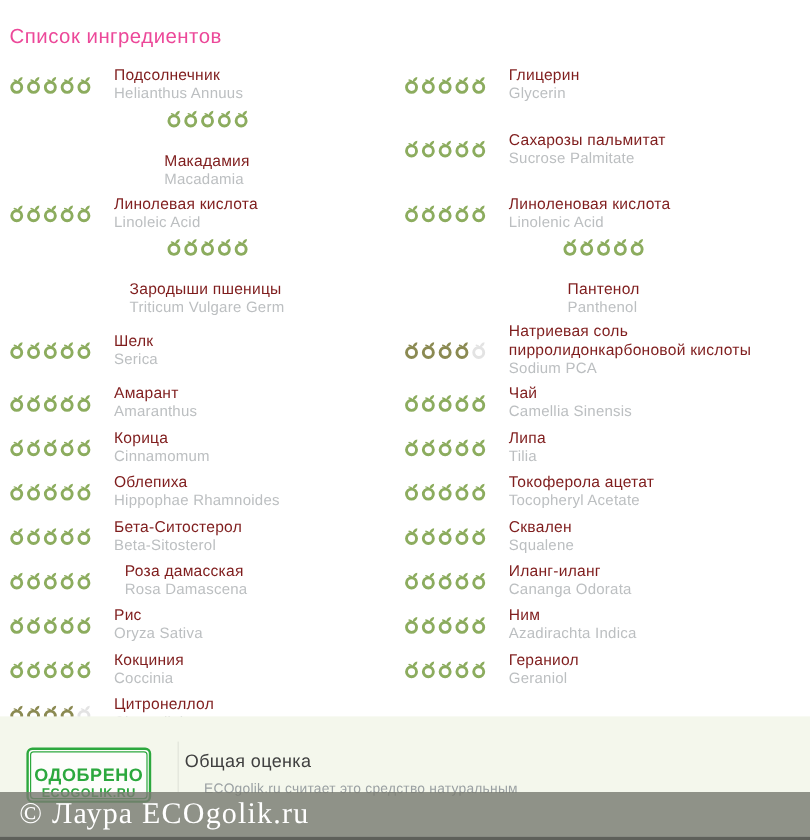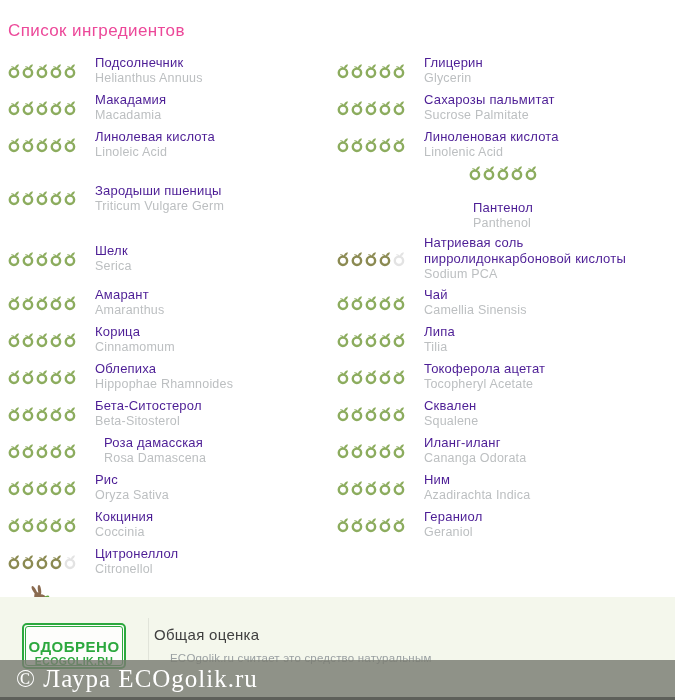--- a/index.html
+++ b/index.html
@@ -21,21 +21,21 @@
     display:flex; align-items:center; gap:19px;
     min-height:37px; padding:2px 0;
   }
   .rating { display:flex; gap:1px; width:68px; flex-shrink:0; }
   .fruit { display:inline-flex; width:13px; height:16px; }
   .fruit svg { width:13px; height:16px; display:block; }
   .fruit.green { color:#8cac5e; }
   .fruit.olive { color:#8b8a52; }
   .fruit.empty { color:#e3e3e3; }
   .ing-text { min-width:0; }
-  .ing-name { font-size:13px; line-height:16px; color:#4c1d95; font-weight:500; letter-spacing:.2px; }
+  .ing-name { font-size:13px; line-height:16px; color:#7f1d1d; font-weight:500; letter-spacing:.2px; }
   .ing-latin { font-size:12.5px; line-height:15px; color:#bcbfc1; font-weight:500; letter-spacing:.2px; }
 
   .found-row { display:flex; align-items:flex-end; gap:20px; margin-top:8px; height:34px; }
   .logo { position:relative; width:68px; height:34px; flex-shrink:0; }
   .logo-rabbit { position:absolute; left:17px; top:-3px; }
   .logo-eco {
     position:absolute; left:1px; top:15px;
     background:#56a33b; color:#ffffff; font-weight:700; font-size:12px;
     padding:2px 4px 2px 4px; border-radius:3px; letter-spacing:.5px;
   }
@@ -118,21 +118,21 @@
     <path d="M7.4 5.6 C7.3 3.4 9.0 1.6 11.6 1.2 C11.8 3.6 10.2 5.4 7.4 5.6 Z" fill="currentColor"></path>
     <path d="M7.2 5.8 C6.4 4.6 5.3 4.0 4.2 3.9" stroke="currentColor" stroke-width="1.3" fill="none" stroke-linecap="round"></path>
   </svg>
 </span>
           </div>
     <div class="ing-text">
       <div class="ing-name">Подсолнечник</div>
       <div class="ing-latin">Helianthus Annuus</div>
     </div>
   </div>
-        <div class="ingredient-row" style="grid-area: 2 / 1;">
+        <div class="ingredient-row" style="grid-area: 2 / 1; flex-direction: column;">
     <div class="rating">
             <span class="fruit green">
   <svg viewBox="0 0 14 17" aria-hidden="true">
     <circle cx="6.4" cy="10.4" r="4.5" fill="none" stroke="currentColor" stroke-width="2.6"></circle>
     <path d="M7.4 5.6 C7.3 3.4 9.0 1.6 11.6 1.2 C11.8 3.6 10.2 5.4 7.4 5.6 Z" fill="currentColor"></path>
     <path d="M7.2 5.8 C6.4 4.6 5.3 4.0 4.2 3.9" stroke="currentColor" stroke-width="1.3" fill="none" stroke-linecap="round"></path>
   </svg>
 </span>
             <span class="fruit green">
   <svg viewBox="0 0 14 17" aria-hidden="true">
@@ -204,21 +204,21 @@
     <path d="M7.4 5.6 C7.3 3.4 9.0 1.6 11.6 1.2 C11.8 3.6 10.2 5.4 7.4 5.6 Z" fill="currentColor"></path>
     <path d="M7.2 5.8 C6.4 4.6 5.3 4.0 4.2 3.9" stroke="currentColor" stroke-width="1.3" fill="none" stroke-linecap="round"></path>
   </svg>
 </span>
           </div>
     <div class="ing-text">
       <div class="ing-name">Линолевая кислота</div>
       <div class="ing-latin">Linoleic Acid</div>
     </div>
   </div>
-        <div class="ingredient-row" style="grid-area: 4 / 1;">
+        <div class="ingredient-row" style="grid-area: 4 / 1; flex-direction: column;">
     <div class="rating">
             <span class="fruit green">
   <svg viewBox="0 0 14 17" aria-hidden="true">
     <circle cx="6.4" cy="10.4" r="4.5" fill="none" stroke="currentColor" stroke-width="2.6"></circle>
     <path d="M7.4 5.6 C7.3 3.4 9.0 1.6 11.6 1.2 C11.8 3.6 10.2 5.4 7.4 5.6 Z" fill="currentColor"></path>
     <path d="M7.2 5.8 C6.4 4.6 5.3 4.0 4.2 3.9" stroke="currentColor" stroke-width="1.3" fill="none" stroke-linecap="round"></path>
   </svg>
 </span>
             <span class="fruit green">
   <svg viewBox="0 0 14 17" aria-hidden="true">

